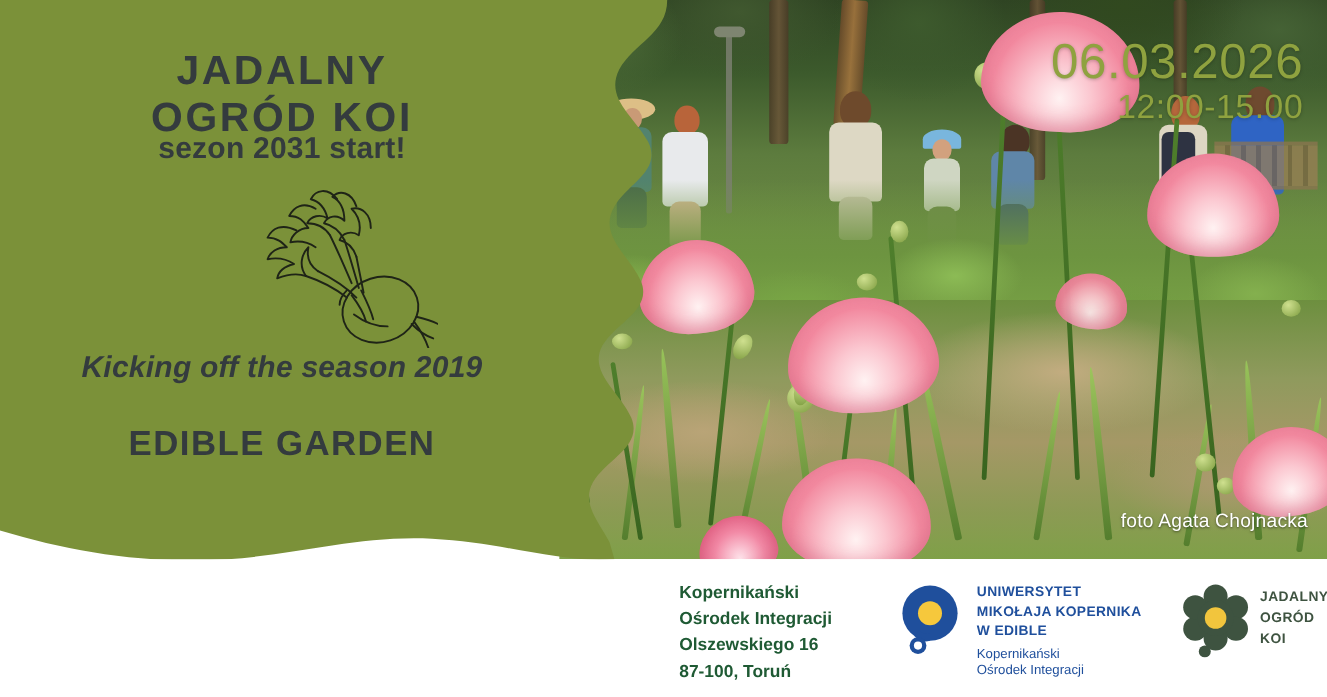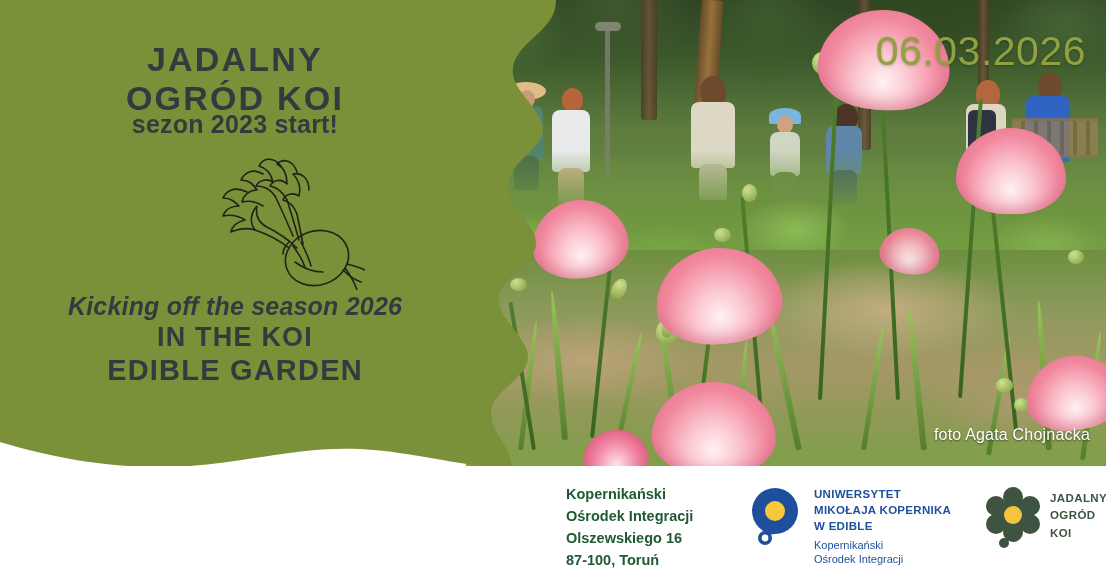--- a/index.html
+++ b/index.html
@@ -233,20 +233,21 @@
       <div class="poppy" style="left:560px;top:356px;width:96px;height:74px;transform:rotate(-8deg);"></div>
       <div class="poppy" style="left:414px;top:228px;width:60px;height:46px;transform:rotate(8deg);opacity:.95;"></div>
       <div class="poppy" style="left:116px;top:430px;width:66px;height:52px;transform:rotate(-10deg);background:radial-gradient(ellipse at 50% 70%,#ffe9ef 0%,#f28aa6 45%,#d63f67 100%);"></div>
 
       <div class="photo-credit">foto Agata Chojnacka</div>
     </div>
   </div>
 
   <div class="date-block">
     <div class="date-main">06.03.2026</div>
+    <div class="date-time">12:00-15.00</div>
   </div>
 
   <svg class="blob" viewBox="0 0 700 500" preserveAspectRatio="none">
     <path d="M0,0
              L556,0
              C556,28 528,36 516,58
              C504,82 528,96 540,118
              C552,142 524,152 512,172
              C498,196 524,212 534,234
              C544,258 514,268 502,288
@@ -258,21 +259,21 @@
              C300,446 250,462 190,466
              C120,470 60,460 0,442
              Z" fill="#7b9139"></path>
   </svg>
 
   <div class="left-text">
     <div class="title">
       <div>JADALNY</div>
       <div>OGRÓD KOI</div>
     </div>
-    <div class="subtitle">sezon 2023 start!</div>
+    <div class="subtitle">sezon 2031 start!</div>
 
     <svg class="beet" viewBox="0 0 160 140">
       <g fill="none" stroke="#1f2417" stroke-width="1.6" stroke-linecap="round" stroke-linejoin="round">
         <path d="M42,42 C30,36 22,40 18,48 C26,48 30,52 34,56 C26,56 20,60 18,66 C28,64 34,66 40,70 C32,72 27,76 26,82 C36,78 44,78 50,80"></path>
         <path d="M50,80 C44,72 46,62 52,56 C50,66 54,72 60,76"></path>
         <path d="M58,24 C48,18 40,22 36,30 C44,30 48,34 52,40 C44,40 38,46 37,52 C46,50 52,52 58,56"></path>
         <path d="M76,16 C68,6 58,8 54,16 C62,18 66,24 68,32 C62,28 54,30 51,36 C60,36 66,40 70,46"></path>
         <path d="M92,22 C88,10 78,8 72,14 C80,18 82,26 82,34 C76,28 68,30 65,36 C74,38 79,44 82,50"></path>
         <path d="M104,40 C104,28 96,22 88,24 C94,30 96,38 94,46 C88,42 80,44 78,50 C86,52 90,58 92,64"></path>
         <path d="M50,80 C62,84 74,90 84,98"></path>
@@ -284,22 +285,21 @@
         <path d="M88,96 C94,104 98,110 100,118"></path>
         <path d="M96,92 C100,100 104,108 106,116"></path>
         <path d="M90,112 C98,118 108,122 118,122"></path>
         <path d="M138,120 C144,126 150,130 156,132"></path>
         <path d="M140,118 C146,126 150,134 152,140"></path>
         <path d="M142,114 C150,116 156,118 160,120"></path>
         <path d="M84,92 C80,96 78,100 78,104"></path>
       </g>
     </svg>
 
-    <div class="en-ital">Kicking off the season 2026</div>
-    <div class="en-line1">IN THE KOI</div>
+    <div class="en-ital">Kicking off the season 2019</div>
     <div class="en-line2">EDIBLE GARDEN</div>
   </div>
 
   <div class="footer">
 
     <div class="addr">Kopernikański
 Ośrodek Integracji
 Olszewskiego 16
 87-100, Toruń</div>
 

